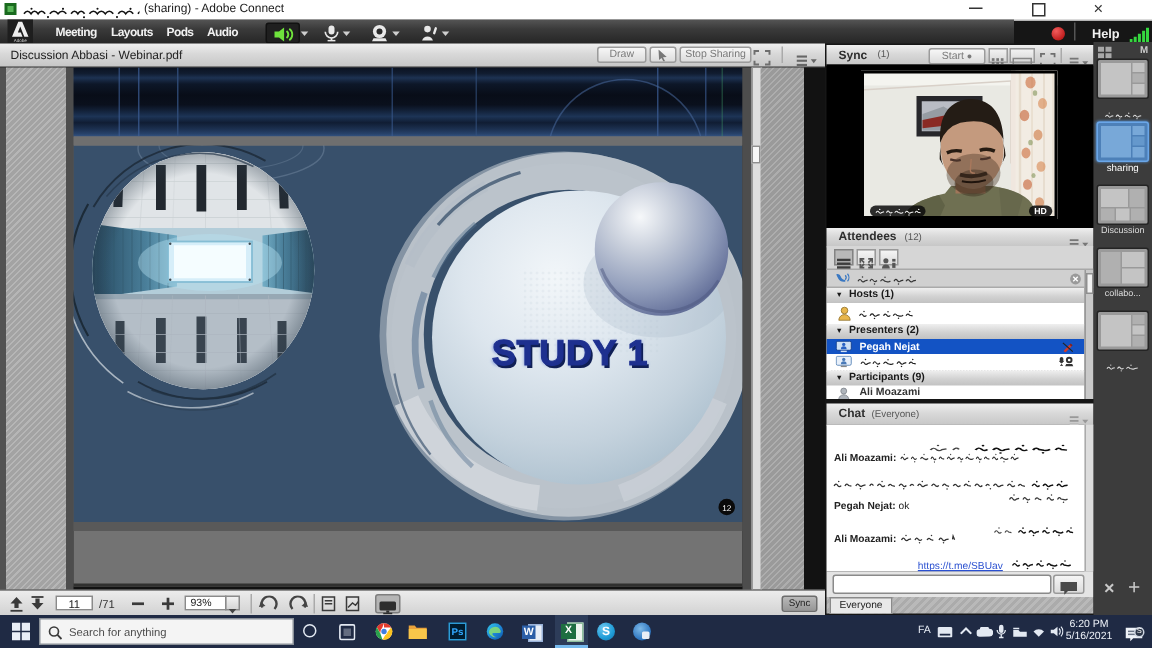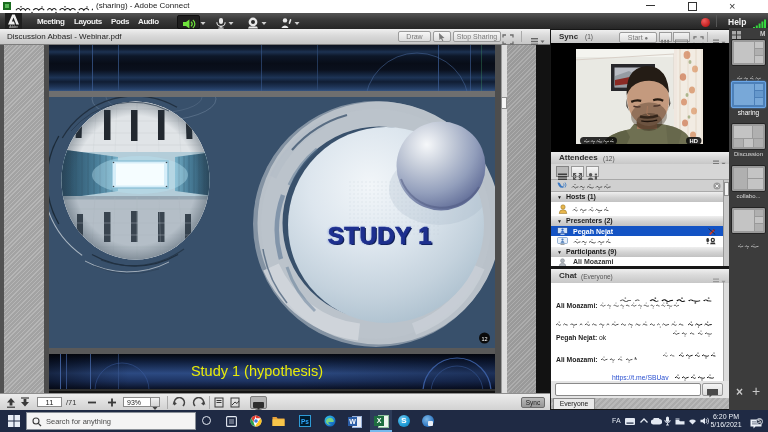--- a/index.html
+++ b/index.html
@@ -31,21 +31,21 @@
           <circle cx="63" cy="7.4" r="0.7"></circle>
           <circle cx="72" cy="1.9" r="0.7"></circle>
         </g>
       </svg></div>
   <div class="ab" style="left:96px;top:1px;font-size:8px;color:#1a1a1a;white-space:nowrap;">(sharing) - Adobe Connect</div>
   <div class="ab" style="left:646px;top:5px;width:9px;height:1px;background:#333;"></div>
   <div class="ab" style="left:688px;top:2px;width:7px;height:7px;border:1px solid #333;"></div>
   <div class="ab" style="left:729px;top:0px;font-size:11px;color:#333;line-height:12px;">×</div>
 </div>
 
-<div class="ab" style="left:0;top:13px;width:768px;height:16px;background:linear-gradient(#555,#3a3a3a 40%,#262626);">
+<div class="ab" style="left:0;top:13px;width:676px;height:16px;background:linear-gradient(#555,#3a3a3a 40%,#262626);">
   <div class="ab" style="left:5px;top:0;width:17px;height:16px;background:#1e1e1e;">
     <svg width="17" height="16" viewBox="0 0 17 16">
         <g fill="#ededed">
           <path d="M3,11.5 L7.2,1.5 L9.8,1.5 L14,11.5 L11.2,11.5 L8.5,4.6 L6.9,8.6 L8.9,8.6 L10,11.5 L5.8,11.5 Z"></path>
         </g>
         <text x="8.5" y="15" font-size="3" fill="#cfcfcf" text-anchor="middle" font-family="Liberation Sans">Adobe</text>
       </svg>
   </div>
   <div class="ab" style="left:37px;top:4px;font-size:8px;font-weight:bold;color:#f1f1f1;letter-spacing:-0.4px;">Meeting</div>
   <div class="ab" style="left:74px;top:4px;font-size:8px;font-weight:bold;color:#f1f1f1;letter-spacing:-0.4px;">Layouts</div>
@@ -333,35 +333,20 @@
         <path d="M 135,152 A 88,88 0 0 1 52,163" fill="none" stroke="#223142" stroke-width="1.1" opacity="0.75"></path>
         <path d="M 110,172 A 94,94 0 0 1 45,169" fill="none" stroke="#2c3e52" stroke-width="1" opacity="0.6"></path>
 
         <circle cx="435.5" cy="241" r="5.5" fill="#0a0a0a"></circle>
         <text x="435.5" y="243.5" font-family="Liberation Sans" font-size="5.5" fill="#fff" text-anchor="middle">12</text>
       </svg>
     </div>
 
     <div class="ab" style="left:0;top:303px;width:446px;height:6px;background:#595959;"></div>
 
-    <div class="ab" style="left:0;top:309px;width:446px;height:35px;background:linear-gradient(180deg,#05080f 0%,#101f3d 22%,#2c4a82 55%,#1d3361 78%,#0a1226 100%);overflow:hidden;">
-      <div class="ab" style="left:0;top:0;width:446px;height:35px;background:linear-gradient(90deg,rgba(0,0,5,0.5) 0%,rgba(0,0,0,0) 18%,rgba(0,0,0,0) 55%,rgba(0,0,10,0.35) 100%);"></div>
-      <div class="ab" style="left:11px;top:0;width:1px;height:35px;background:#4a6db0;opacity:.8"></div>
-      <div class="ab" style="left:17px;top:0;width:1px;height:35px;background:#4a6db0;opacity:.6"></div>
-      <div class="ab" style="left:41px;top:0;width:1px;height:35px;background:#4a6db0;opacity:.7"></div>
-      <div class="ab" style="left:69px;top:0;width:1px;height:35px;background:#3c5a94;opacity:.5"></div>
-      <svg class="ab" style="left:45px;top:0;" width="60" height="35">
-          <circle cx="28" cy="36" r="27" fill="none" stroke="#3d62a8" stroke-width="1" opacity="0.45"></circle>
-        </svg>
-      <svg class="ab" style="left:360px;top:0;" width="86px" height="35">
-          <circle cx="48" cy="38" r="34" fill="none" stroke="#3d62a8" stroke-width="1.2" opacity="0.9"></circle>
-          <circle cx="48" cy="38" r="26" fill="none" stroke="#3d62a8" stroke-width="0.8" opacity="0.6"></circle>
-        </svg>
-      <div class="ab" style="left:0;top:9px;width:416px;height:16px;text-align:center;font-size:14.5px;color:#e9eb09;">Study 1 (hypothesis)</div>
-    </div>
     <div class="ab" style="left:0;top:344px;width:446px;height:2px;background:#30302f;"></div>
   </div>
   <div class="ab" style="left:495px;top:0;width:6px;height:348px;background:#4d4d4d;"></div>
   <div class="ab" style="left:501px;top:0;width:6px;height:348px;background:#dedede;border-left:1px solid #9a9a9a;"></div>
   <div class="ab" style="left:501px;top:52px;width:6px;height:12px;background:#f7f7f7;border:1px solid #8f8f8f;box-sizing:border-box;"></div>
   <div class="ab hatchR" style="left:507px;top:0;width:29px;height:348px;"></div>
 </div>
 
 <div class="ab" style="left:0;top:393px;width:550px;height:17px;background:linear-gradient(#ececec,#d2d2d2);border-top:1px solid #8f8f8f;box-sizing:border-box;">
   <svg class="ab" style="left:6px;top:3px;" width="32" height="11" viewBox="0 0 32 11">

